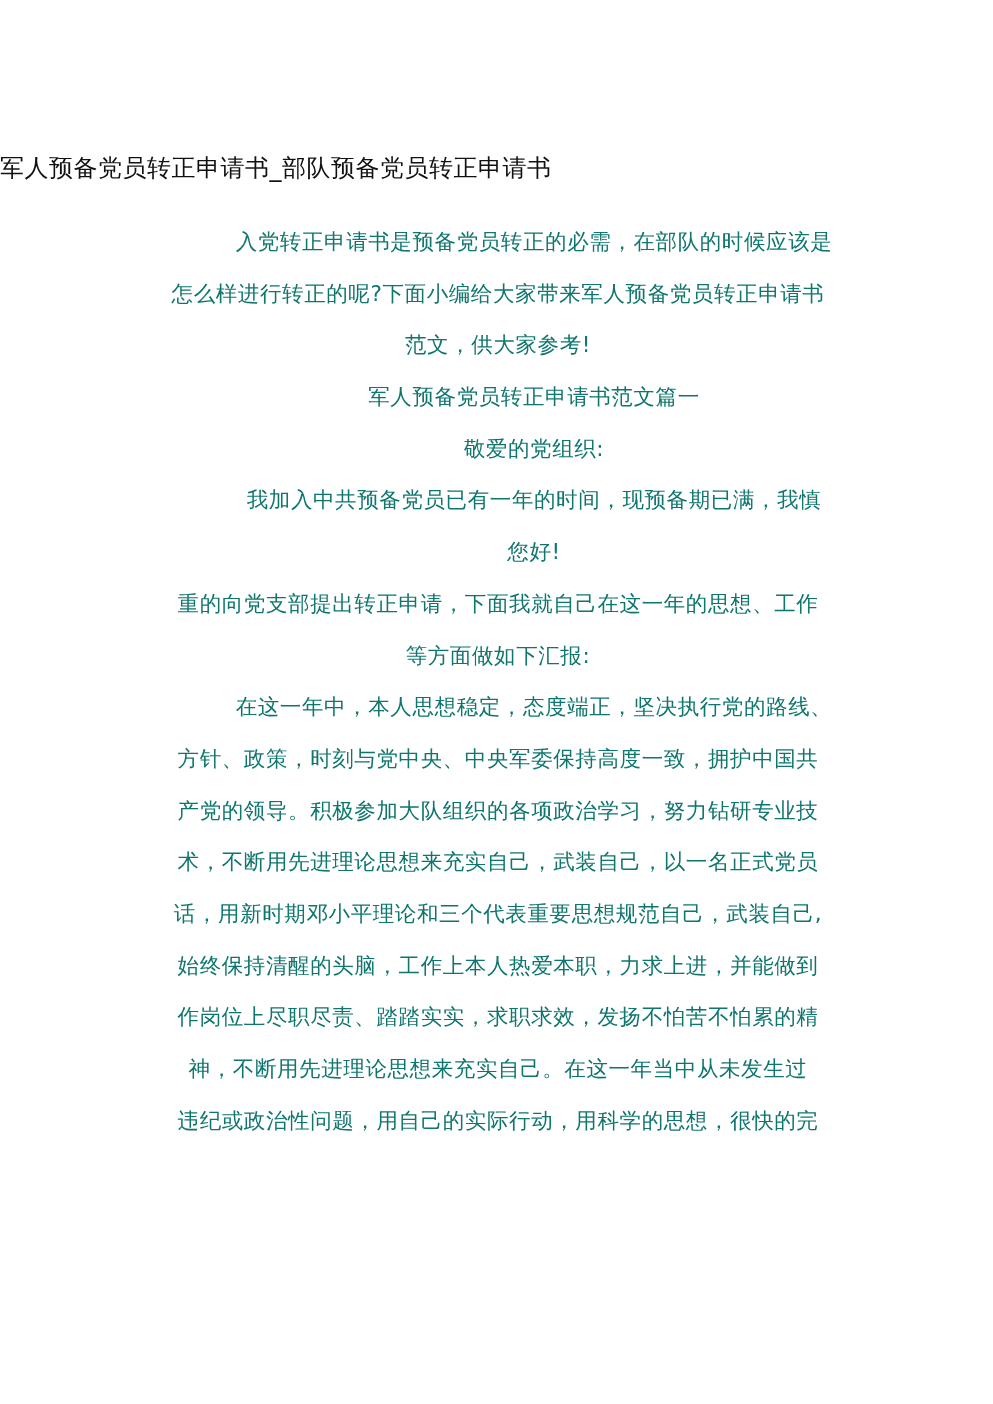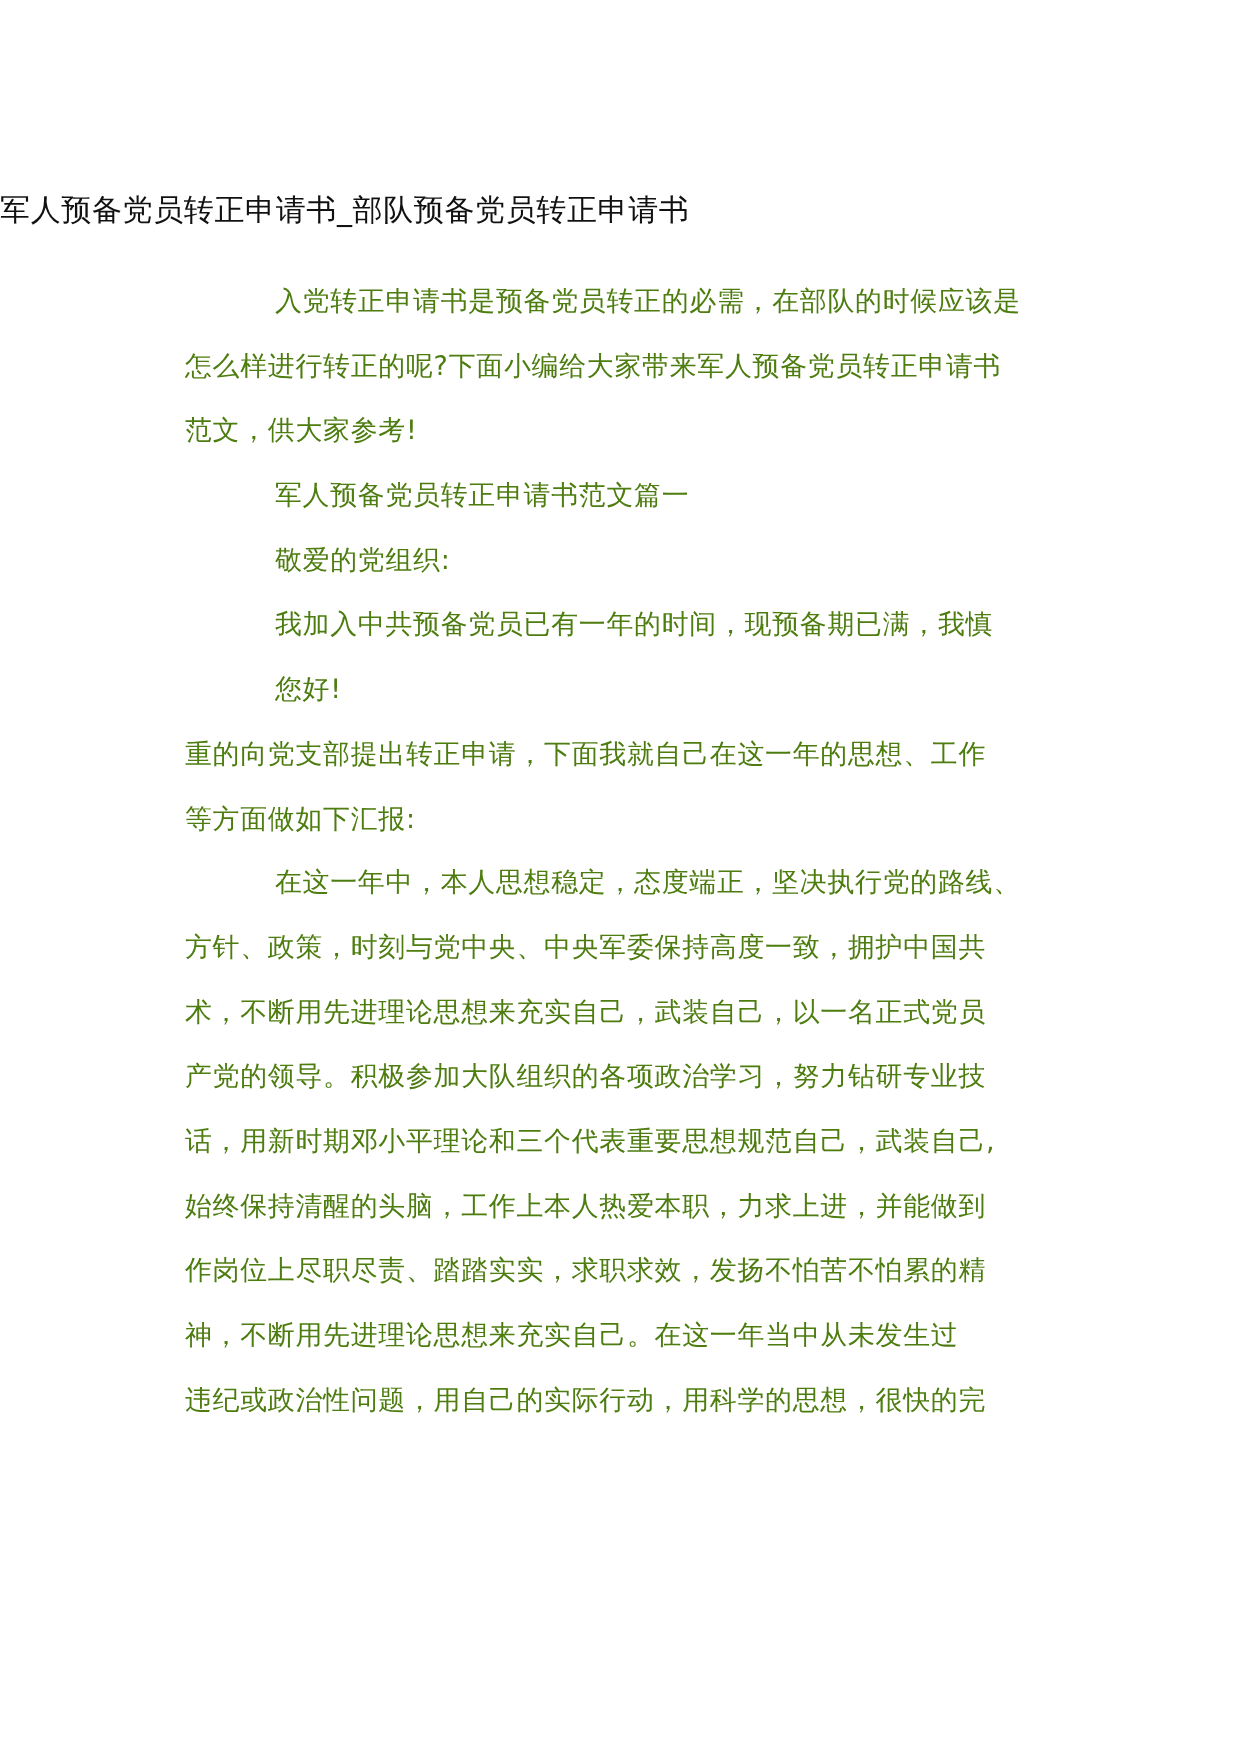--- a/index.html
+++ b/index.html
@@ -39,21 +39,22 @@
     left: 148px;
     top: 224px;
     width: 700px;
   }
   .line {
     height: 51.7px;
     line-height: 36px;
     font-size: 21.5px;
     white-space: nowrap;
     letter-spacing: 0.6px;
-    color: #4d7c0f;
+    color: #0f766e;
+    text-align: center;
   }
   .line.indent {
     padding-left: 72px;
   }
 </style>
 </head>
 <body>
 
 <div class="page">
   <div class="doc-title">军人预备党员转正申请书_部队预备党员转正申请书</div>
@@ -63,21 +64,21 @@
     <div class="line">怎么样进行转正的呢?下面小编给大家带来军人预备党员转正申请书</div>
     <div class="line">范文，供大家参考!</div>
     <div class="line indent">军人预备党员转正申请书范文篇一</div>
     <div class="line indent">敬爱的党组织:</div>
     <div class="line indent">我加入中共预备党员已有一年的时间，现预备期已满，我慎</div>
     <div class="line indent">您好!</div>
     <div class="line">重的向党支部提出转正申请，下面我就自己在这一年的思想、工作</div>
     <div class="line">等方面做如下汇报:</div>
     <div class="line indent">在这一年中，本人思想稳定，态度端正，坚决执行党的路线、</div>
     <div class="line">方针、政策，时刻与党中央、中央军委保持高度一致，拥护中国共</div>
+    <div class="line">产党的领导。积极参加大队组织的各项政治学习，努力钻研专业技</div>
     <div class="line">术，不断用先进理论思想来充实自己，武装自己，以一名正式党员</div>
-    <div class="line">产党的领导。积极参加大队组织的各项政治学习，努力钻研专业技</div>
     <div class="line">话，用新时期邓小平理论和三个代表重要思想规范自己，武装自己,</div>
     <div class="line">始终保持清醒的头脑，工作上本人热爱本职，力求上进，并能做到</div>
     <div class="line">作岗位上尽职尽责、踏踏实实，求职求效，发扬不怕苦不怕累的精</div>
     <div class="line">神，不断用先进理论思想来充实自己。在这一年当中从未发生过</div>
     <div class="line">违纪或政治性问题，用自己的实际行动，用科学的思想，很快的完</div>
   </div>
 </div>
 
 </body></html>

